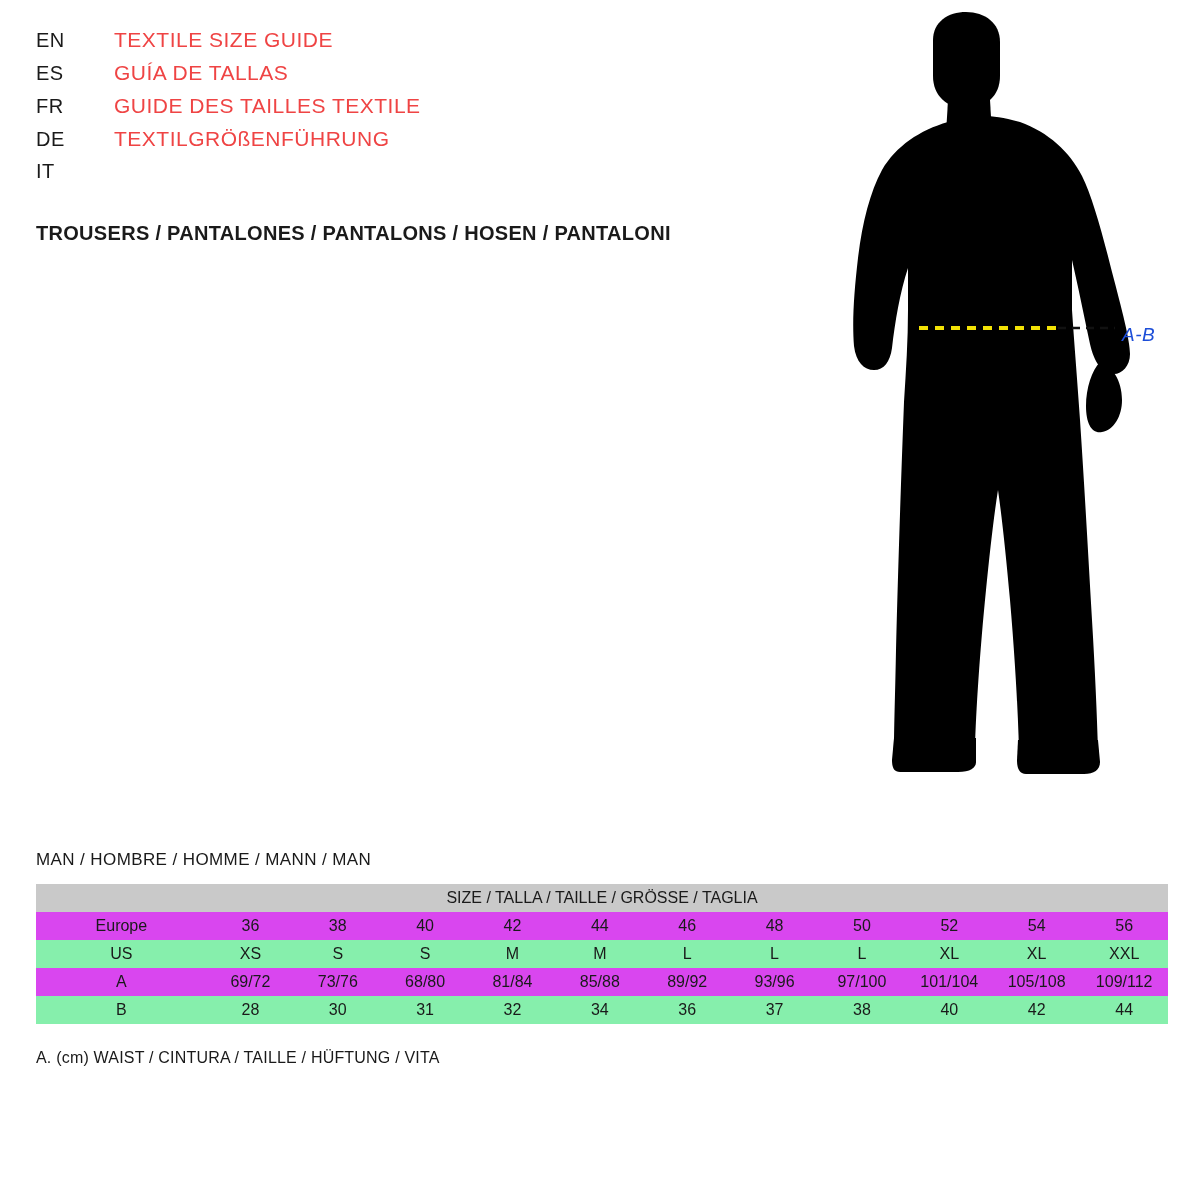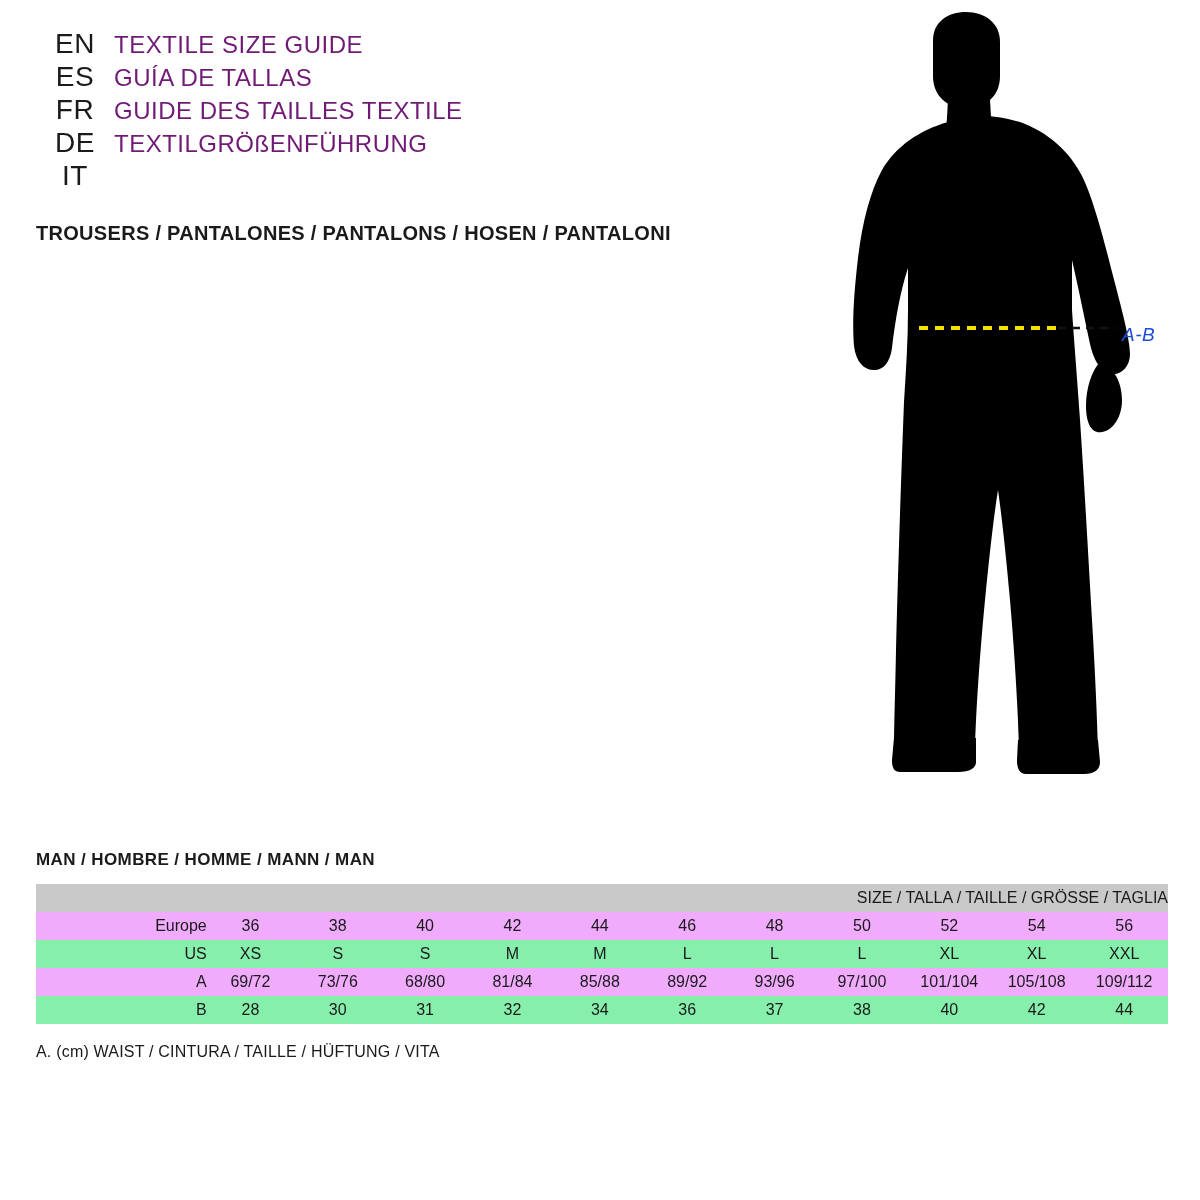--- a/index.html
+++ b/index.html
@@ -23,29 +23,28 @@
     top: 28px;
     width: 760px;
   }
   .lang-row {
     display: flex;
     align-items: baseline;
     height: 33px;
   }
   .lang-code {
     width: 78px;
-    font-size: 28px;
+    font-size: 20px;
     letter-spacing: 0.5px;
     color: #1a1a1a;
-    text-align: center;
   }
   .lang-text {
-    font-size: 24px;
+    font-size: 21px;
     letter-spacing: 0.5px;
-    color: #701a75;
+    color: #ef4444;
     white-space: nowrap;
   }
   .garment-title {
     position: absolute;
     left: 36px;
     top: 222px;
     font-size: 20px;
     font-weight: bold;
     letter-spacing: 0.3px;
     white-space: nowrap;
@@ -76,50 +75,50 @@
 
   
   .table-section {
     position: absolute;
     left: 36px;
     top: 850px;
     width: 1132px;
   }
   .gender-title {
     font-size: 17px;
-    font-weight: bold;
+    font-weight: normal;
     letter-spacing: 0.4px;
     margin-bottom: 14px;
   }
   table.size-table {
     border-collapse: collapse;
     width: 1132px;
     table-layout: fixed;
   }
   table.size-table td {
     font-size: 16px;
     height: 28px;
     padding: 0;
     color: #1a1a1a;
   }
   .head-row td {
     background: #c9c9c9;
     font-weight: normal;
     height: 30px;
   }
-  .row-light td { background: #f0abfc; }
+  .row-light td { background: #d946ef; }
   .row-white td { background: #86efac; }
   .label-cell {
     padding-left: 8px;
-    text-align: right;
+    text-align: center;
   }
   .val-cell { text-align: center; }
 
   .footnotes {
-    margin-top: 16px;
+    margin-top: 22px;
   }
   .footnote {
     font-size: 16px;
     letter-spacing: 0.2px;
     line-height: 1.55;
     color: #1a1a1a;
   }
 </style>
 </head>
 <body>

